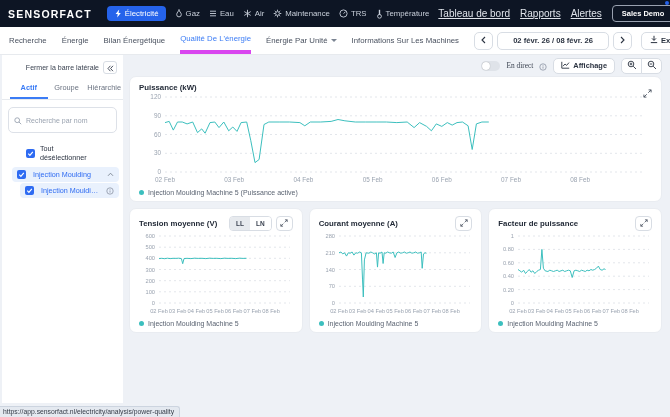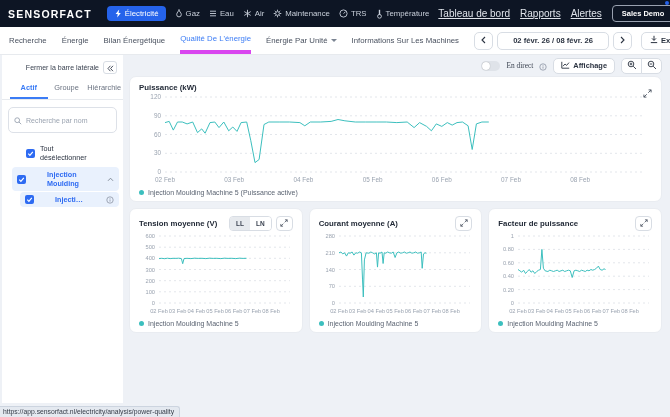--- a/index.html
+++ b/index.html
@@ -48,22 +48,22 @@
   .side-tab { flex:1; text-align:center; font-size:7.4px; color:#6a7280; padding:4px 0 5px; cursor:pointer; }
   .side-tab.active { color:#3b7cf5; border-bottom:2px solid #3b7cf5; font-weight:600; }
   .searchbox { margin:7px 6px 6px; display:flex; align-items:center; gap:4px;
     border:1px solid #dde1e8; border-radius:5px; padding:3px 5px; background:#fff; }
   .searchbox input { border:none; outline:none; width:85px; font-size:7px; color:#3a4250;
     font-family:inherit; }
   .searchbox input::placeholder { color:#9aa3b0; }
   .cb { width:9px; height:9px; background:#2e6bf2; border-radius:2px; flex:none;
     display:flex; align-items:center; justify-content:center; cursor:pointer; }
   .deselect-row { display:flex; align-items:center; gap:5px; padding:5px 24px 4px; font-size:7.2px; color:#2a3240; }
-  .tree-row { display:flex; align-items:center; gap:21px; background:#e9f1fd; border-radius:4px;
-    padding:3px 5px; font-size:7.2px; color:#2e6bf2; font-weight:700; cursor:pointer; }
+  .tree-row { display:flex; align-items:center; gap:7px; background:#e9f1fd; border-radius:4px;
+    padding:3px 5px; font-size:7.2px; color:#2e6bf2; font-weight:400; cursor:pointer; }
   .tree-row.lvl1 { margin:1px 4px 1px 10px; }
   .tree-row.lvl2 { margin:1px 4px 1px 18px; }
   .tree-spacer { margin-left:auto; display:flex; align-items:center; }
 
   .main { flex:1; padding:3px 8px 0 6px; }
   .controls-row { display:flex; justify-content:flex-end; align-items:center; gap:6px; height:15px; margin-bottom:3px; }
   .toggle { width:19px; height:10px; border-radius:5px; background:#dfe3e9; position:relative; cursor:pointer; }
   .toggle .knob { position:absolute; left:1px; top:1px; width:8px; height:8px; border-radius:50%;
     background:#fff; box-shadow:0 0 1px rgba(0,0,0,.4); }
   .live-label { font-size:7.4px; color:#3a4250;font-family:Liberation Serif, serif; }

